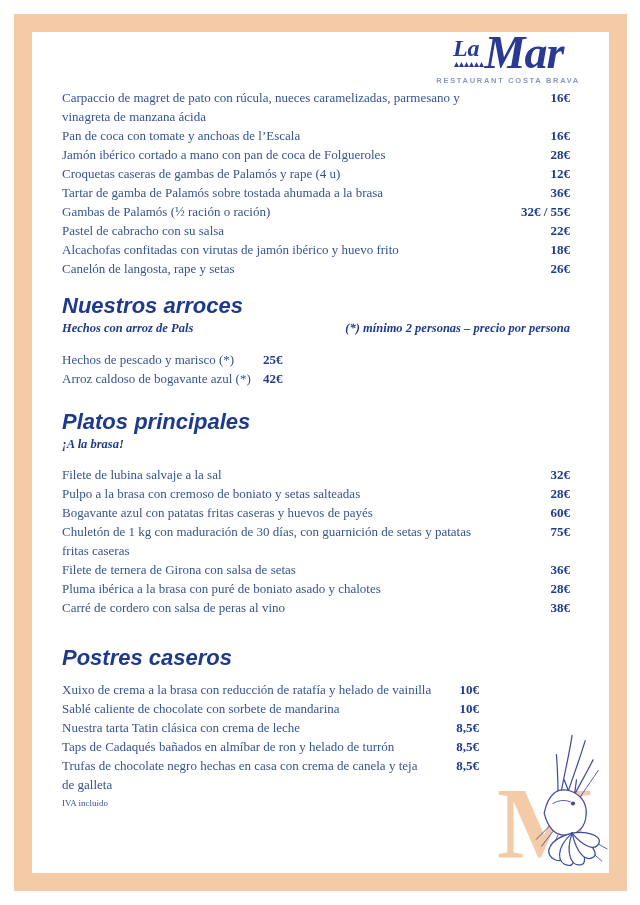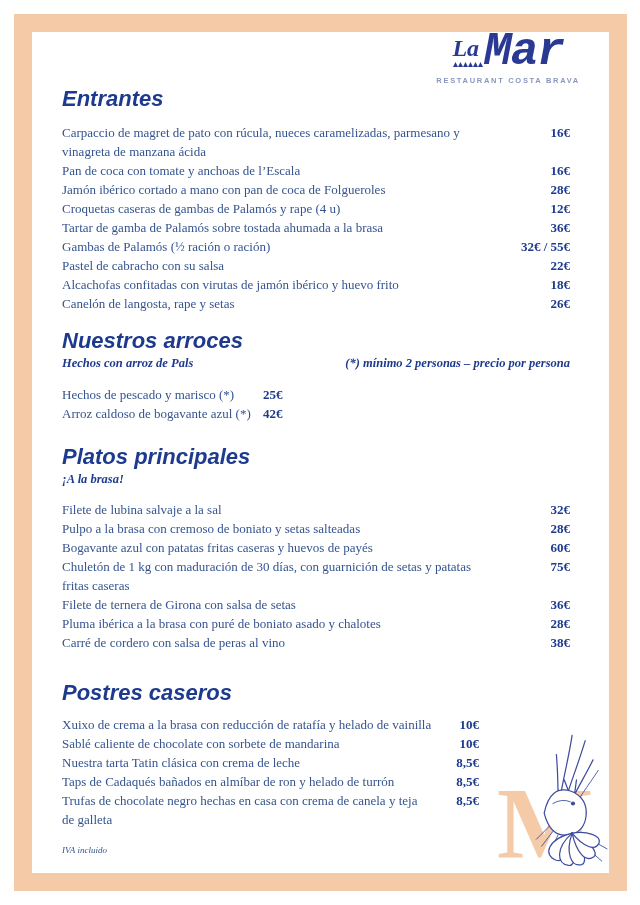--- a/index.html
+++ b/index.html
@@ -25,21 +25,21 @@
   }
   
   .logo { position:absolute; top:36px; right:60px; text-align:left; z-index:4; }
   .logo-main {
     display:flex; align-items:flex-end; justify-content:center; gap:5px;
     color:#2a3a93; font-style:italic; font-weight:bold;
     font-family:"Liberation Serif", serif;
   }
   .logo-la { font-size:24px; line-height:1; position:relative; padding-bottom:9px; }
   .logo-la .wave { position:absolute; left:1px; bottom:2px; }
-  .logo-mar { font-size:46px; line-height:0.72; letter-spacing:-1px;font-family:Liberation Mono, monospace; }
+  .logo-mar { font-size:46px; line-height:0.72; letter-spacing:-1px; }
   .logo-sub {
     margin-top:7px;
     font-family:"Liberation Sans", sans-serif;
     font-size:7.5px; font-weight:bold; letter-spacing:1.7px;
     color:#8a97be; white-space:nowrap;
   }
   
   .section-title {
     font-family:"Liberation Sans", sans-serif;
     font-style:italic; font-weight:bold;
@@ -60,21 +60,21 @@
   .item-name { display:inline-block; white-space:pre-line; max-width:455px; vertical-align:top; }
   .item-price {
     position:absolute; right:0; top:0;
     font-weight:bold; color:#1d3a8e; white-space:nowrap;
   }
   .layout-inline .item-price { right:auto; left:201px; }
   .layout-inline .item-name  { max-width:195px; white-space:nowrap; }
   .layout-mid .item-price    { right:91px; }
   .layout-mid .item-name     { max-width:385px; }
   
-  .footer { margin-top:16px; font-size:9px; color:#35548f;font-style:italic; }
+  .footer { margin-top:4px; font-size:9px; color:#35548f; }
   
   .watermark-m {
     position:absolute; left:497px; top:784px; z-index:1;
     font-family:"Liberation Serif", serif; font-weight:bold;
     font-size:102px; line-height:0.78; color:#f5cba7;
   }
   .shrimp { position:absolute; left:518px; top:730px; z-index:2; }
 </style>
 </head>
 <body>
@@ -118,21 +118,20 @@
           <path d="M0,5 L2.5,0 L5,5 L7.5,0 L10,5 L12.5,0 L15,5 L17.5,0 L20,5 L22.5,0 L25,5 L27.5,0 L30,5 Z" fill="#2a3a93"></path>
         </svg></span>
     <span class="logo-mar">Mar</span>
   </div>
   <div class="logo-sub">RESTAURANT COSTA BRAVA</div>
 </div>
 
 <div class="content">
   <div id="sections">
       <section class="menu-section s-entrantes">
-        <h2 class="section-title">Entrantes</h2>
         <div class="items layout-right">
           <div class="item-row"><span class="item-name">Carpaccio de magret de pato con rúcula, nueces caramelizadas, parmesano y
 vinagreta de manzana ácida</span><span class="item-price">16€</span></div>
           <div class="item-row"><span class="item-name">Pan de coca con tomate y anchoas de l’Escala</span><span class="item-price">16€</span></div>
           <div class="item-row"><span class="item-name">Jamón ibérico cortado a mano con pan de coca de Folgueroles</span><span class="item-price">28€</span></div>
           <div class="item-row"><span class="item-name">Croquetas caseras de gambas de Palamós y rape (4 u)</span><span class="item-price">12€</span></div>
           <div class="item-row"><span class="item-name">Tartar de gamba de Palamós sobre tostada ahumada a la brasa</span><span class="item-price">36€</span></div>
           <div class="item-row"><span class="item-name">Gambas de Palamós (½ ración o ración)</span><span class="item-price">32€ / 55€</span></div>
           <div class="item-row"><span class="item-name">Pastel de cabracho con su salsa</span><span class="item-price">22€</span></div>
           <div class="item-row"><span class="item-name">Alcachofas confitadas con virutas de jamón ibérico y huevo frito</span><span class="item-price">18€</span></div>

